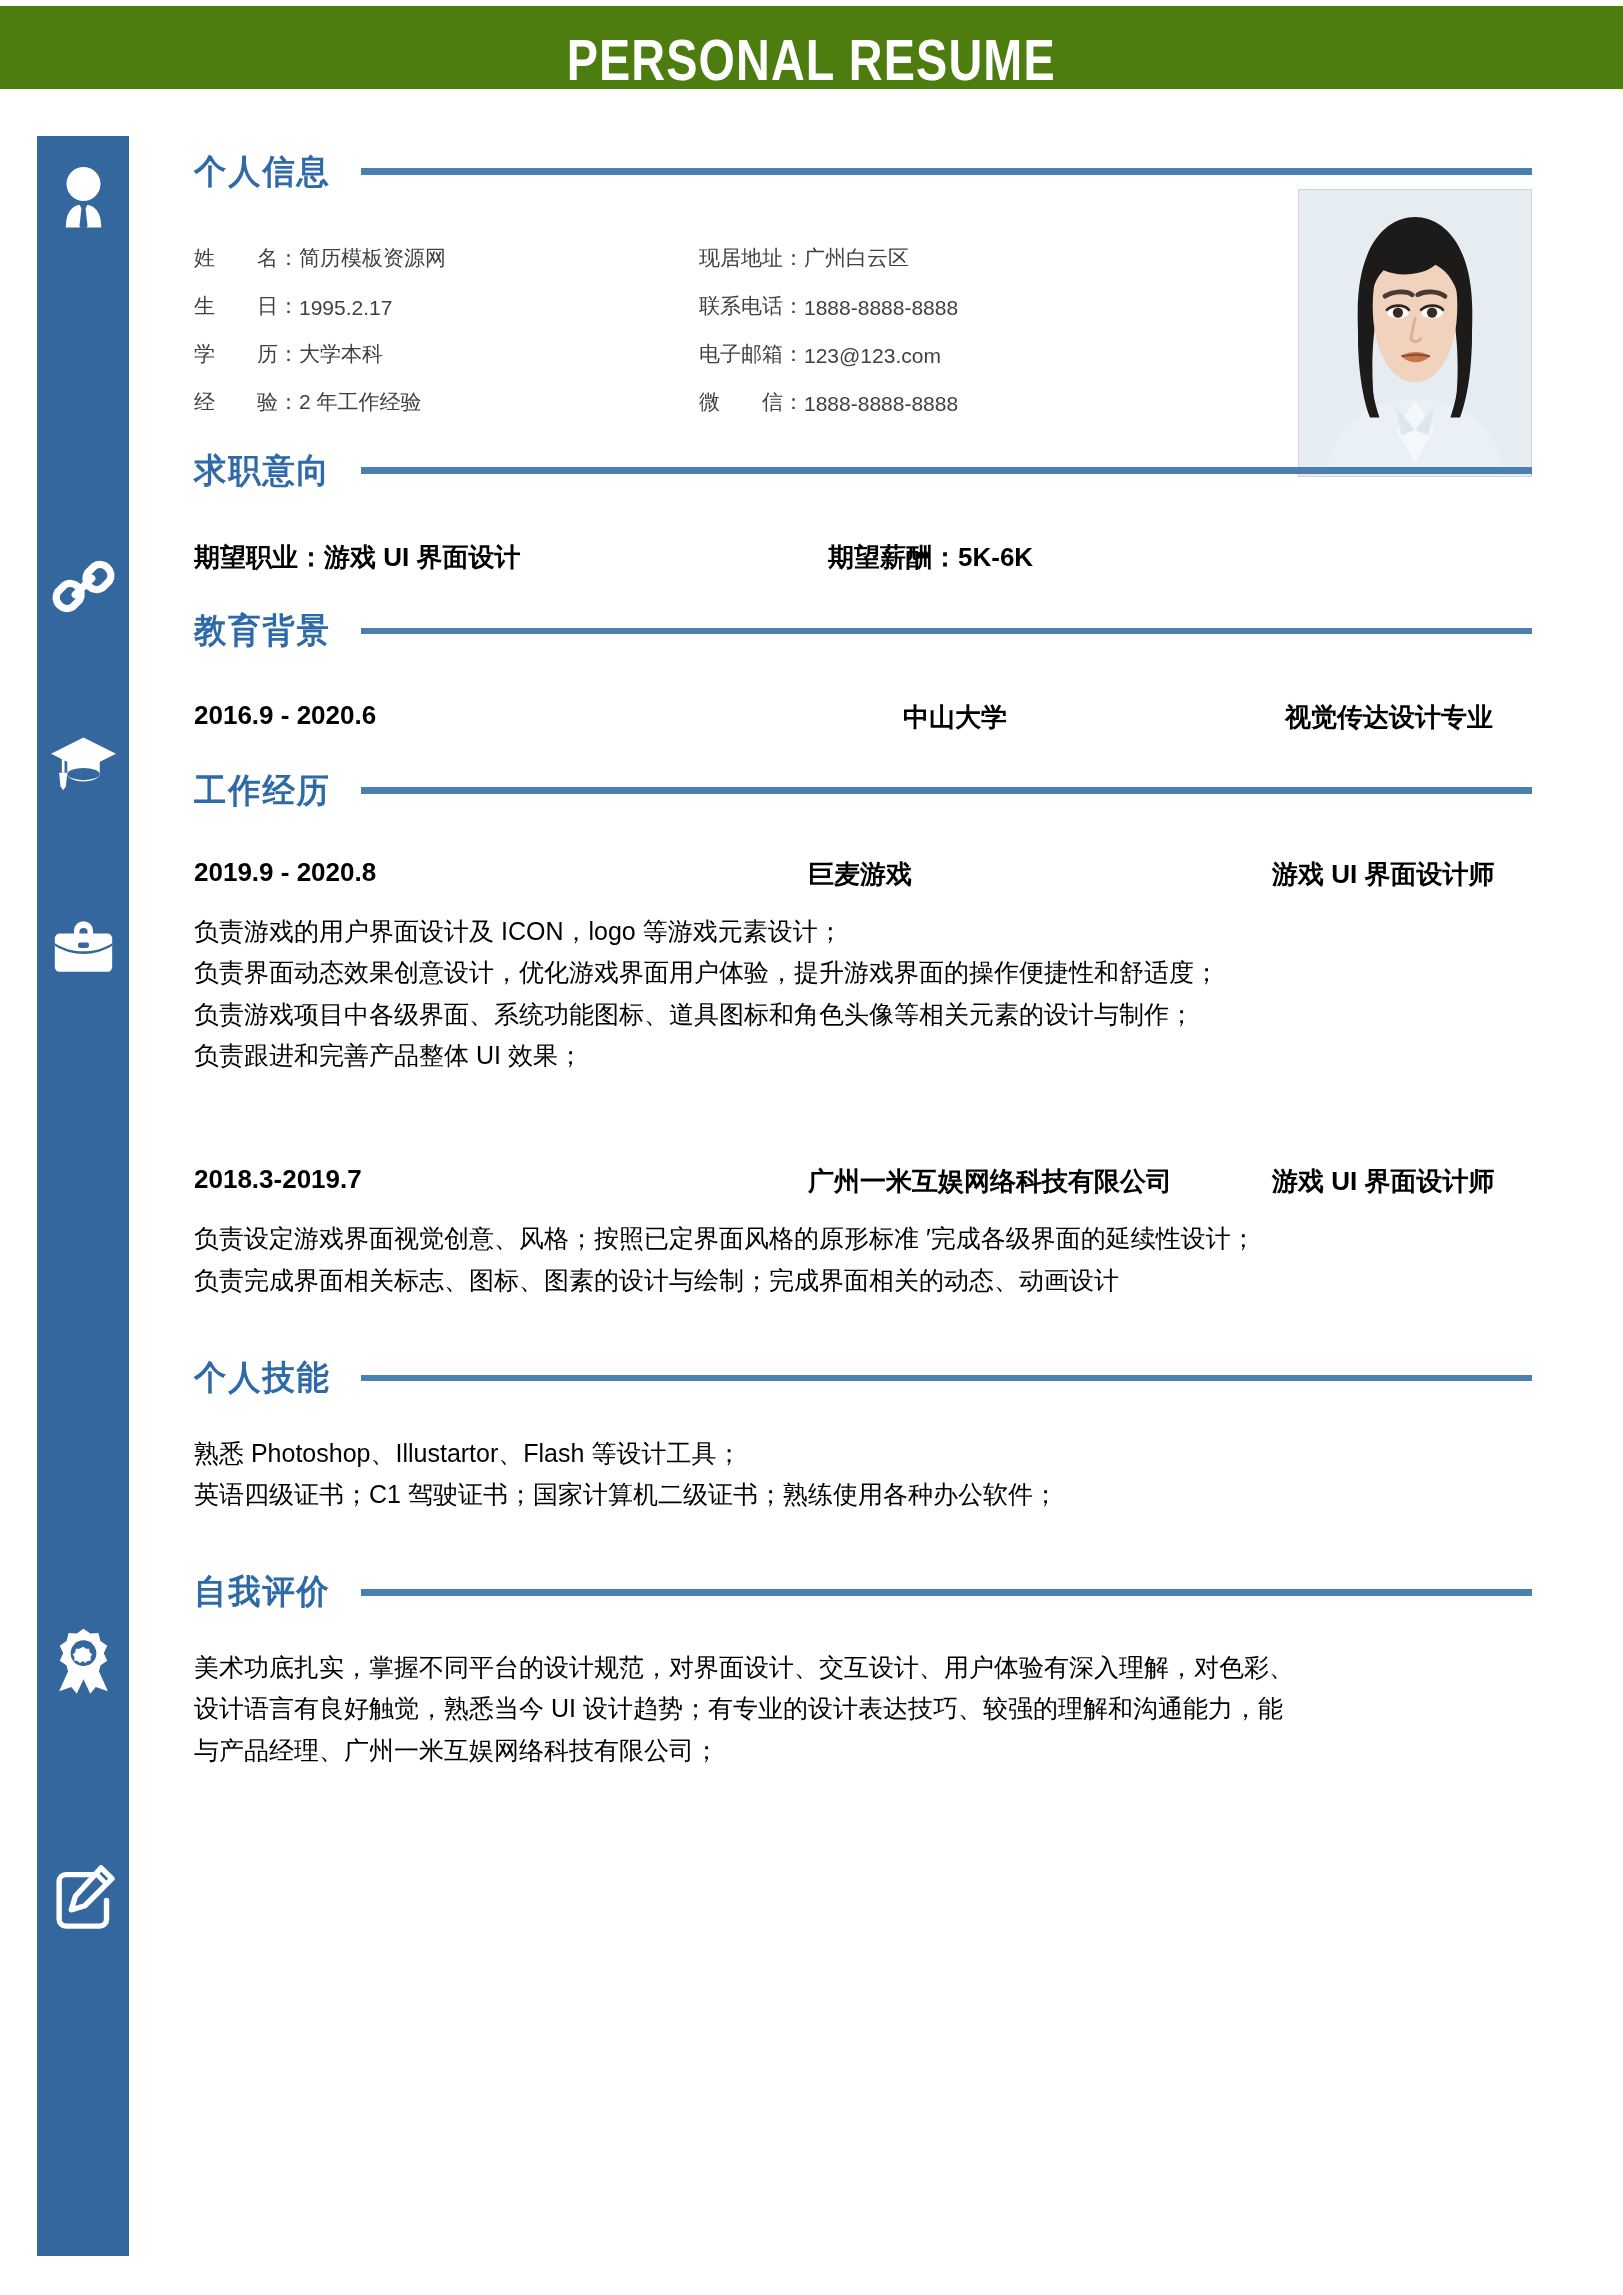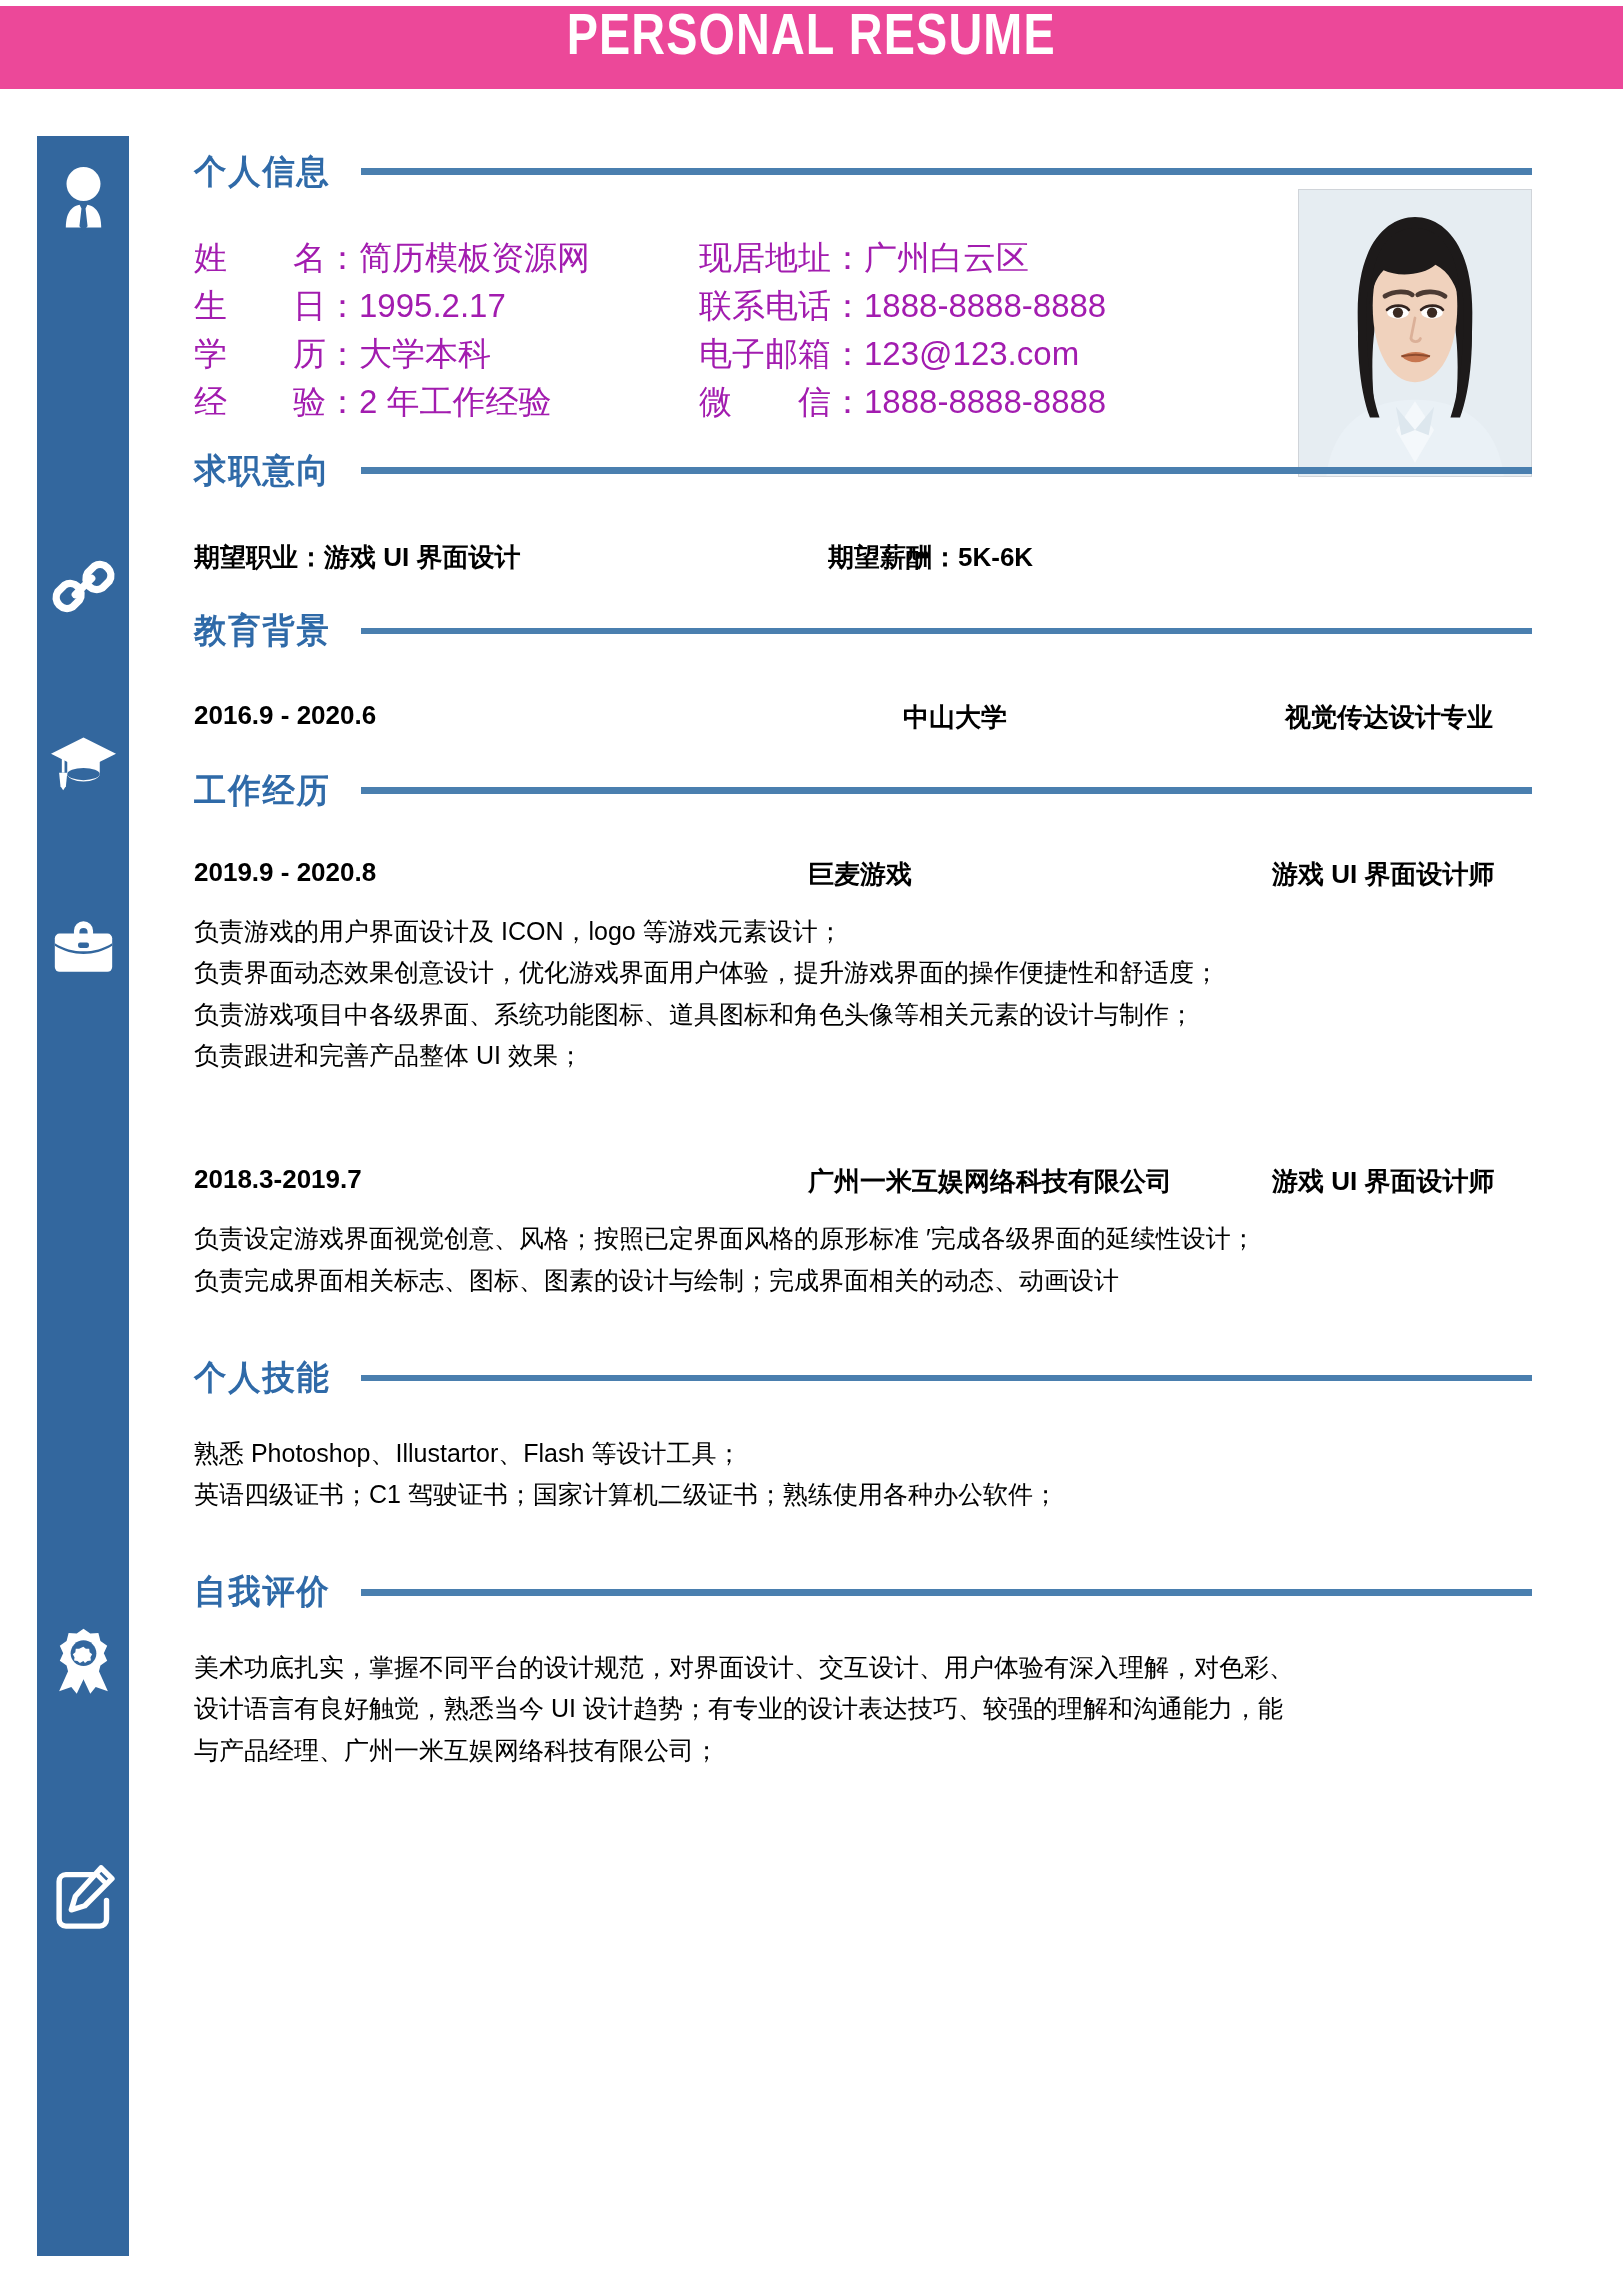--- a/index.html
+++ b/index.html
@@ -19,23 +19,23 @@
     overflow: hidden;
   }
 
   
   .header-band {
     position: absolute;
     left: 0;
     top: 5.5px;
     width: 1623px;
     height: 83px;
-    background: #ec4899;
-    display: flex;
-    align-items: flex-start;
+    background: #4d7c0f;
+    display: flex;
+    align-items: flex-end;
     justify-content: center;
   }
   .header-title {
     color: #ffffff;
     font-size: 57px;
     font-weight: bold;
     letter-spacing: 1.4px;
     transform: scaleX(0.82);
     transform-origin: center;
     white-space: nowrap;
@@ -102,23 +102,23 @@
     padding: 27px 0 0 33px;
     height: 201px;
   }
   .info-row {
     display: flex;
     height: 48px;
     align-items: center;
   }
   .info-cell {
     display: flex;
-    align-items: center;
-    font-size: 33px;
-    color: #a21caf;
+    align-items: flex-end;
+    font-size: 21px;
+    color: #404040;
     white-space: nowrap;
   }
   .info-cell.left  { width: 505px; }
   .photo-frame {
     position: absolute;
     right: 123px;
     top: -17.7px;
     width: 232px;
     height: 286px;
     border: 1.4px solid #d0d4d9;

